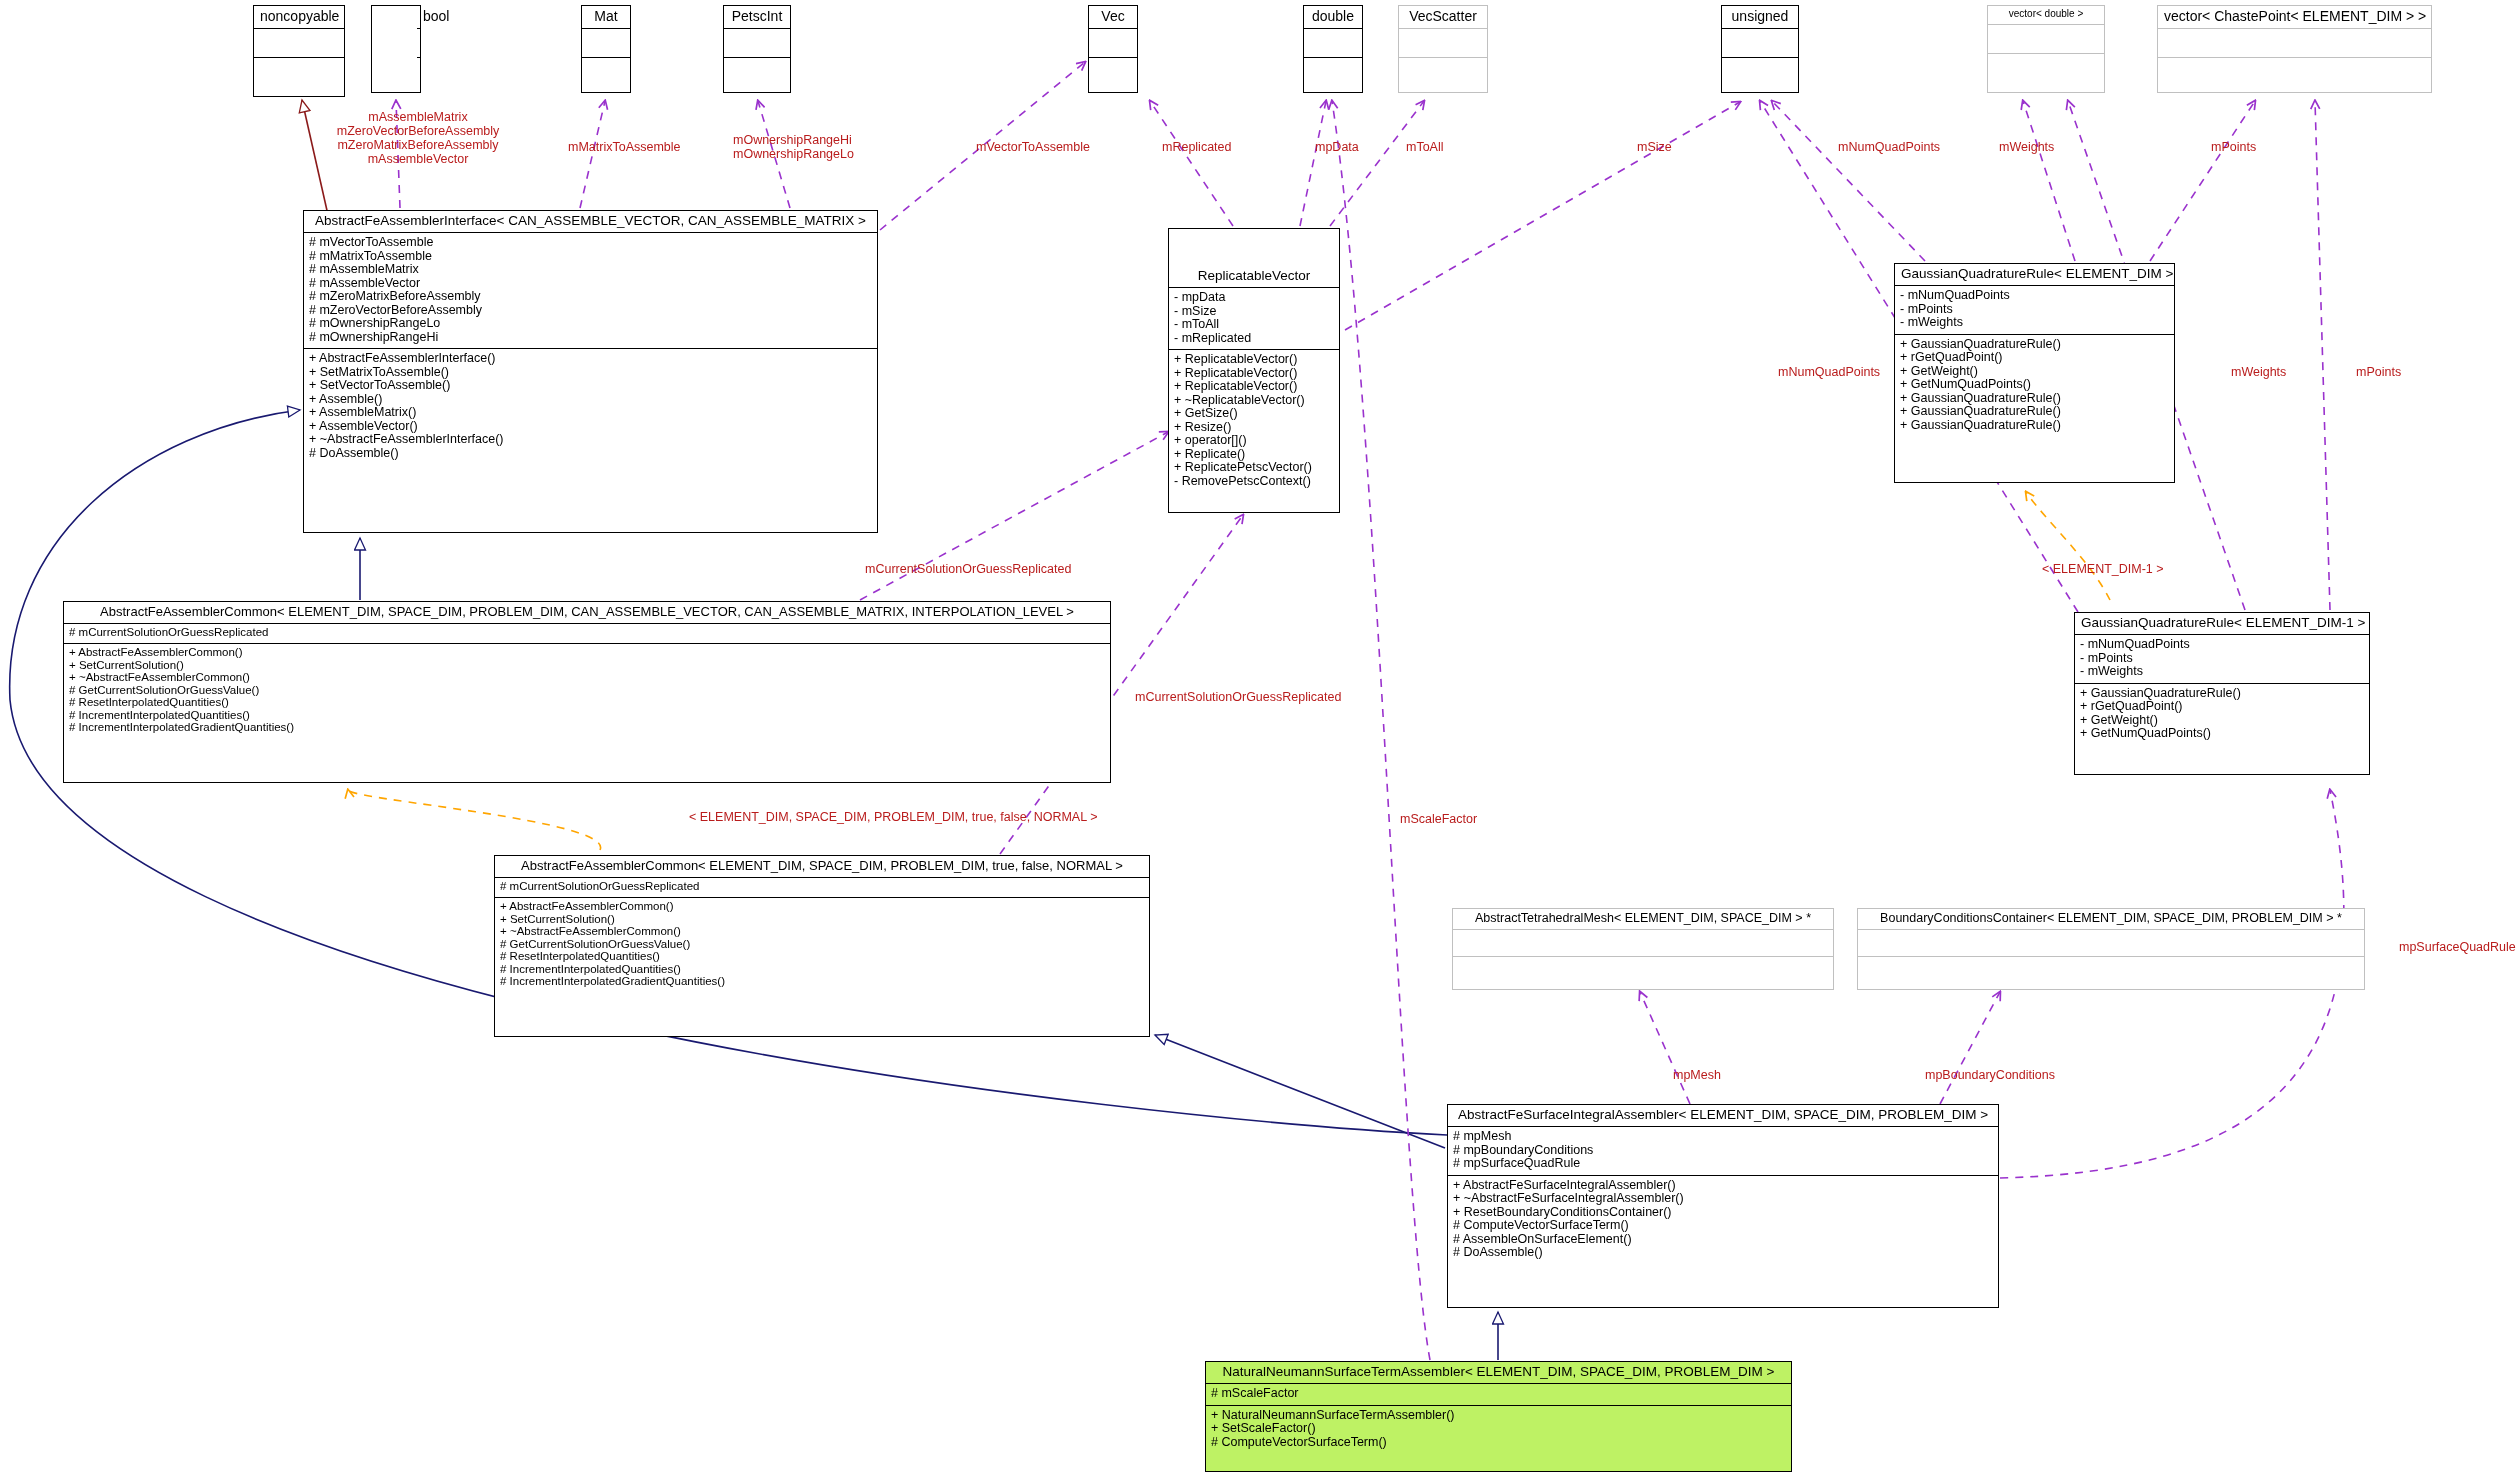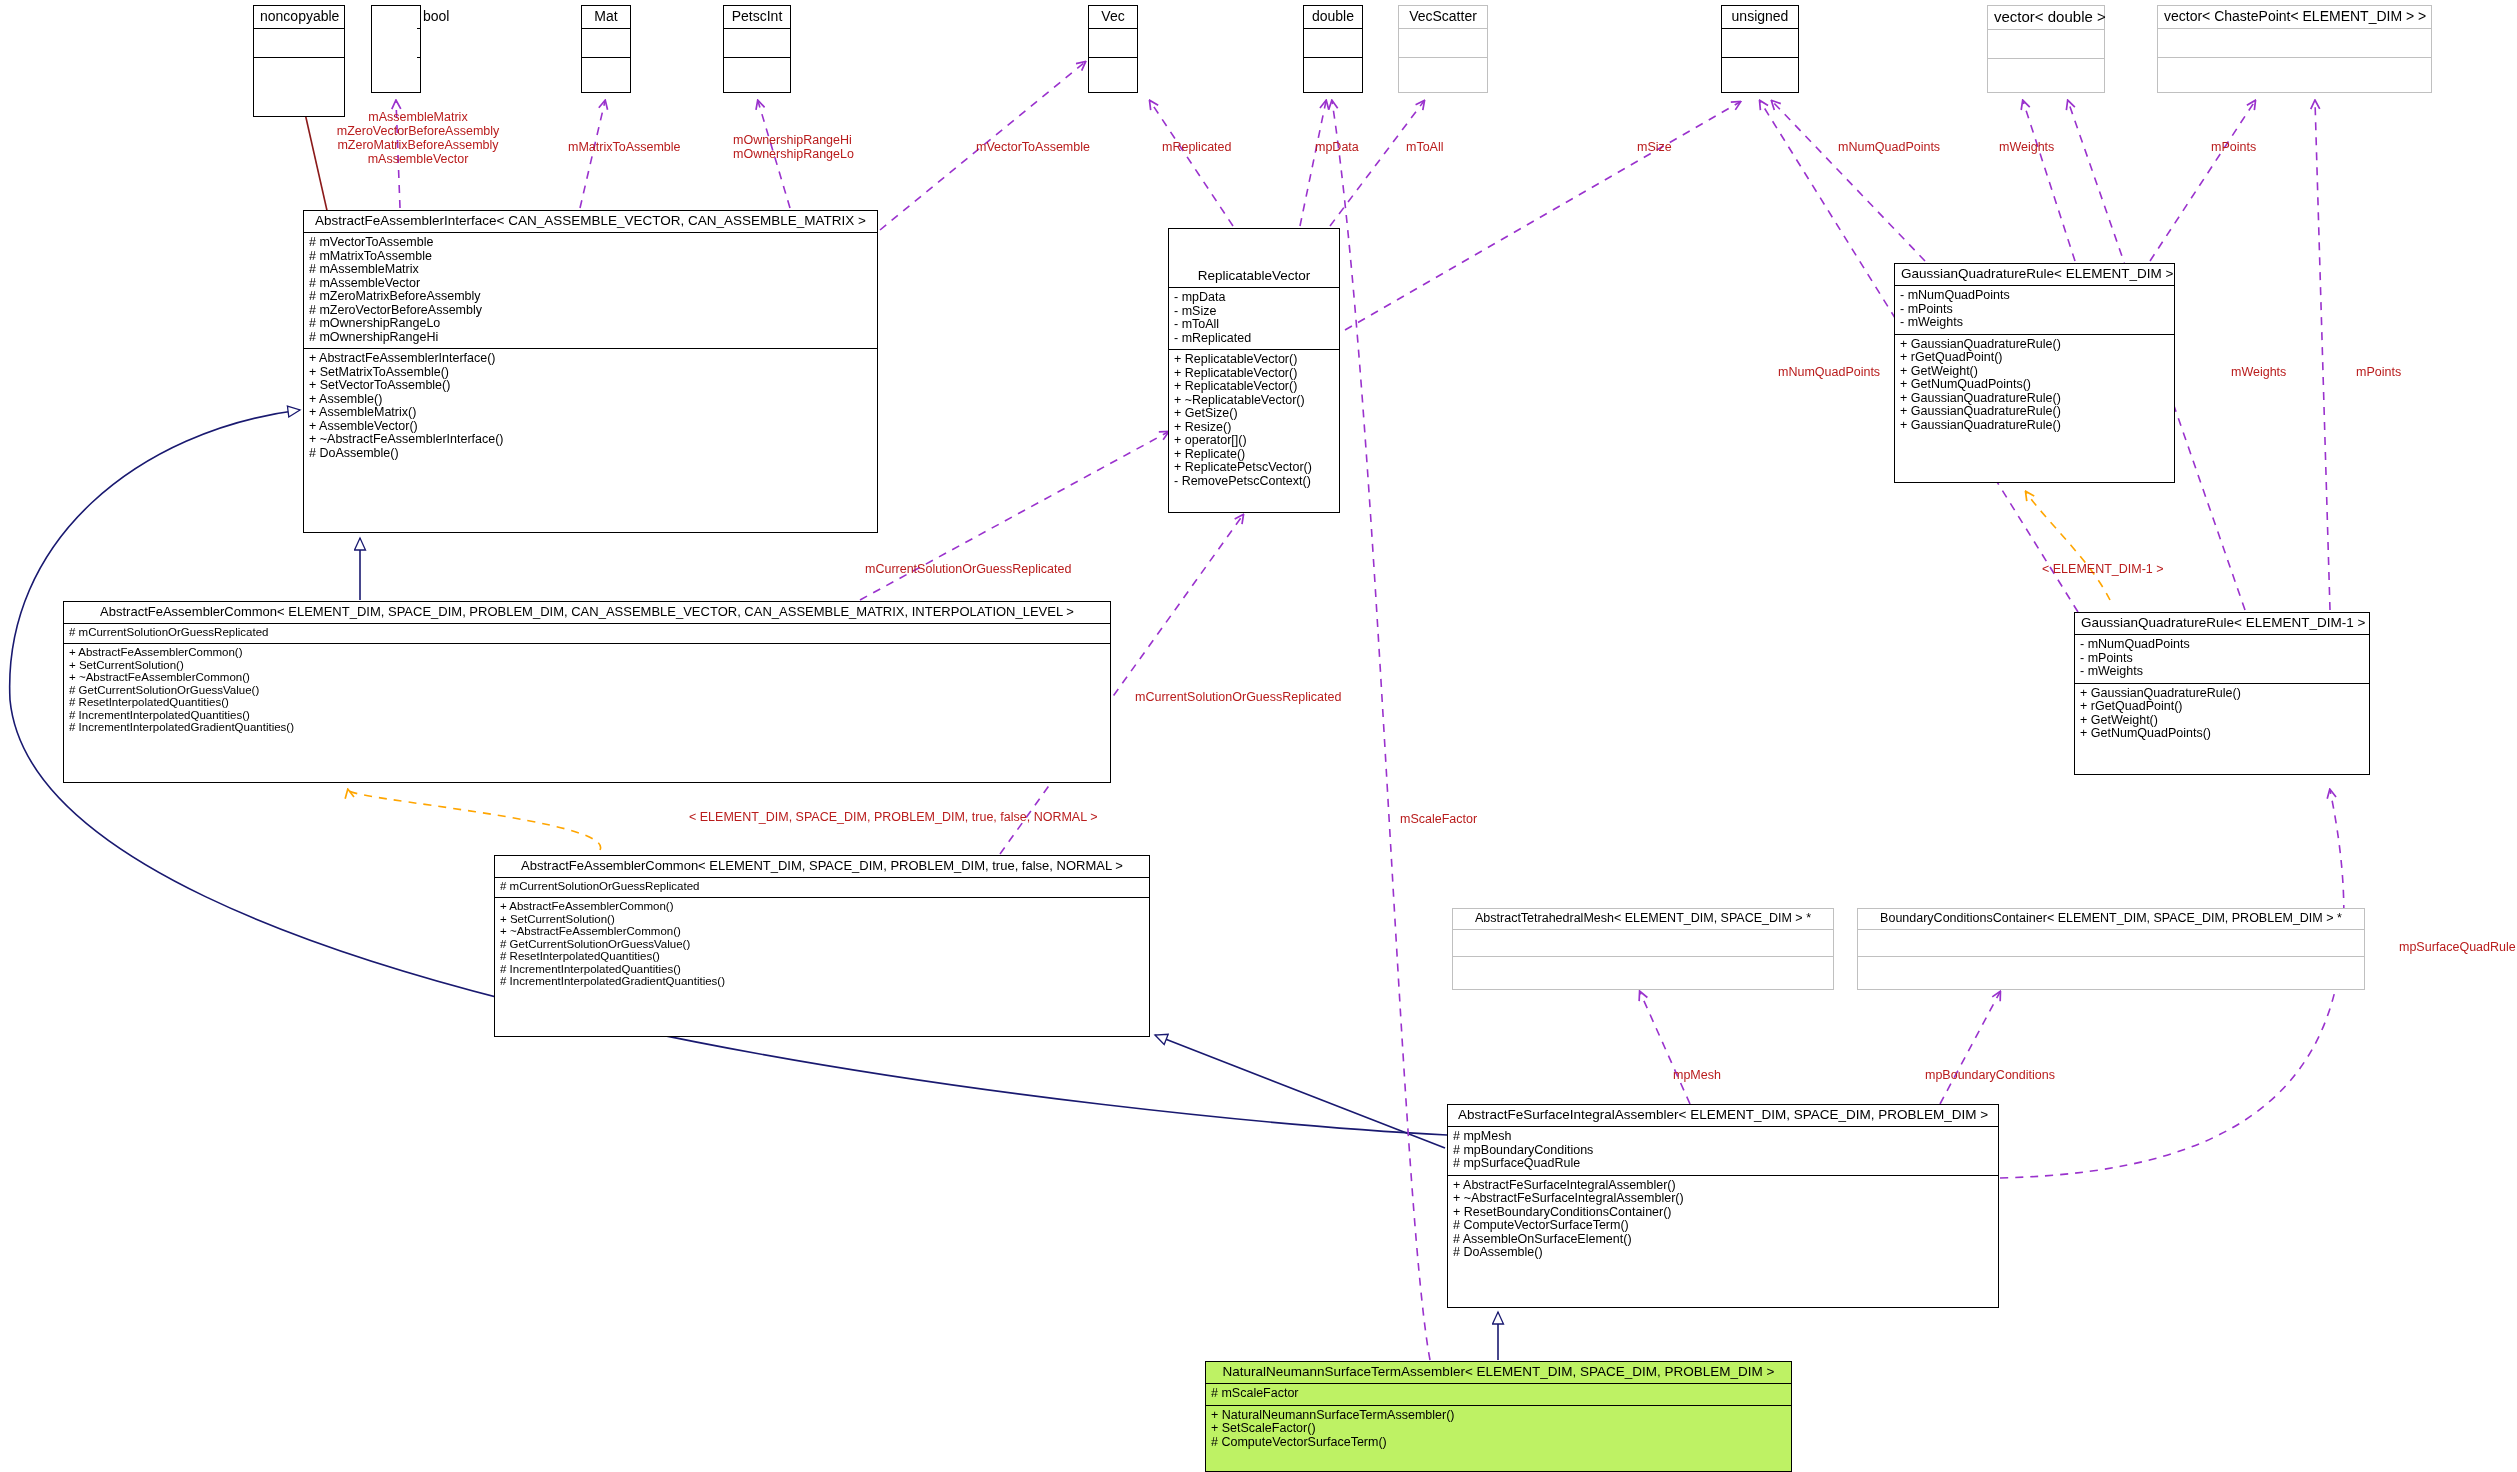--- a/index.html
+++ b/index.html
@@ -137,21 +137,21 @@
       <path d="M1690,1104 L1640,992" stroke="#9a32cd" stroke-dasharray="8,7" marker-end="url(#arrowUsage)"></path>
 
       <path d="M1940,1104 L2000,992" stroke="#9a32cd" stroke-dasharray="8,7" marker-end="url(#arrowUsage)"></path>
 
       <path d="M2000,1178 C2250,1172 2390,1080 2330,790" stroke="#9a32cd" stroke-dasharray="8,7" marker-end="url(#arrowUsage)"></path>
 
       <path d="M1430,1360 C1400,1200 1378,400 1332,101" stroke="#9a32cd" stroke-dasharray="8,7" marker-end="url(#arrowUsage)"></path>
     </g>
   </svg>
 
-  <div class="node" style="left:253px;top:5px;width:92px;height:112px;">
+  <div class="node" style="left:253px;top:5px;width:92px;height:92px;">
     <div class="title" style="font-size:14px;">noncopyable</div>
     <div class="sep"></div>
     <div class="compartment empty" style="height:28px;"></div>
     <div class="sep"></div>
     <div class="compartment empty" style="height:28px;"></div>
   </div>
 
   <div class="node" style="left:371px;top:5px;width:50px;height:88px;padding-left:45px;">
     <div class="title" style="font-size:14px;">bool</div>
     <div class="sep"></div>
@@ -202,21 +202,21 @@
 
   <div class="node" style="left:1721px;top:5px;width:78px;height:88px;">
     <div class="title" style="font-size:14px;">unsigned</div>
     <div class="sep"></div>
     <div class="compartment empty" style="height:28px;"></div>
     <div class="sep"></div>
     <div class="compartment empty" style="height:28px;"></div>
   </div>
 
   <div class="node thin" style="left:1987px;top:5px;width:118px;height:88px;">
-    <div class="title" style="font-size:15px;text-align:right;">vector&lt; double &gt;</div>
+    <div class="title" style="font-size:10px;">vector&lt; double &gt;</div>
     <div class="sep"></div>
     <div class="compartment empty" style="height:28px;"></div>
     <div class="sep"></div>
     <div class="compartment empty" style="height:28px;"></div>
   </div>
 
   <div class="node thin" style="left:2157px;top:5px;width:275px;height:88px;">
     <div class="title" style="font-size:14px;">vector&lt; ChastePoint&lt; ELEMENT_DIM &gt; &gt;</div>
     <div class="sep"></div>
     <div class="compartment empty" style="height:28px;"></div>

